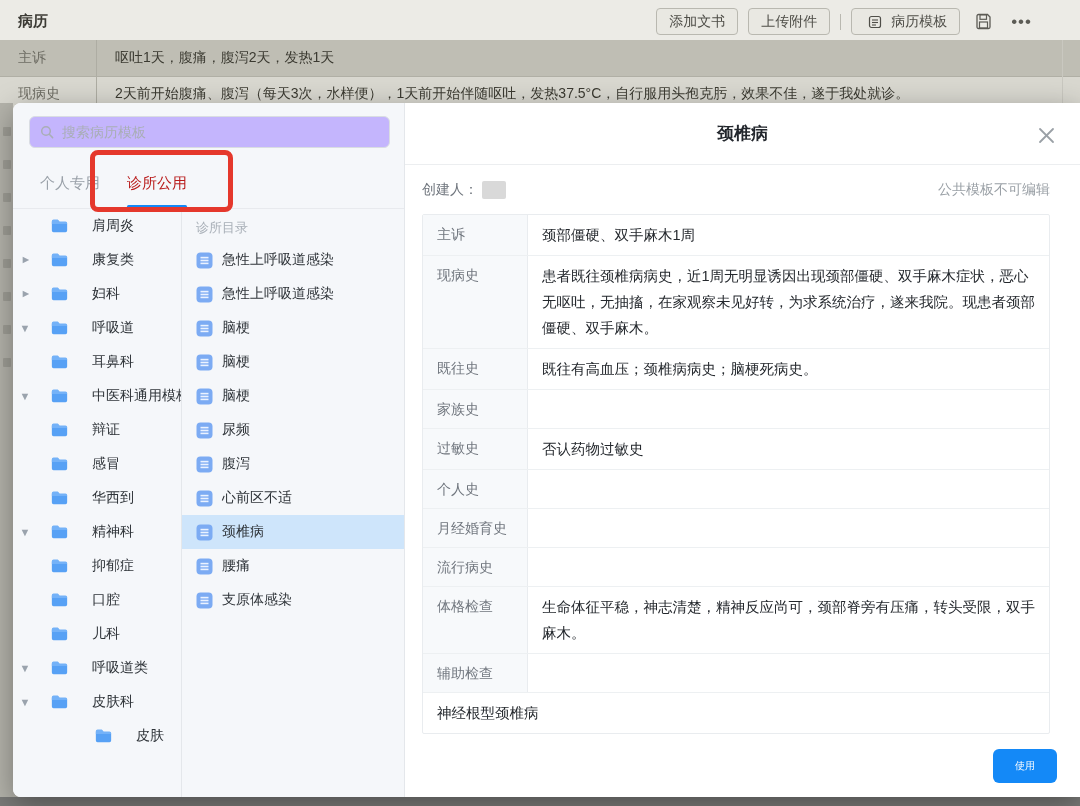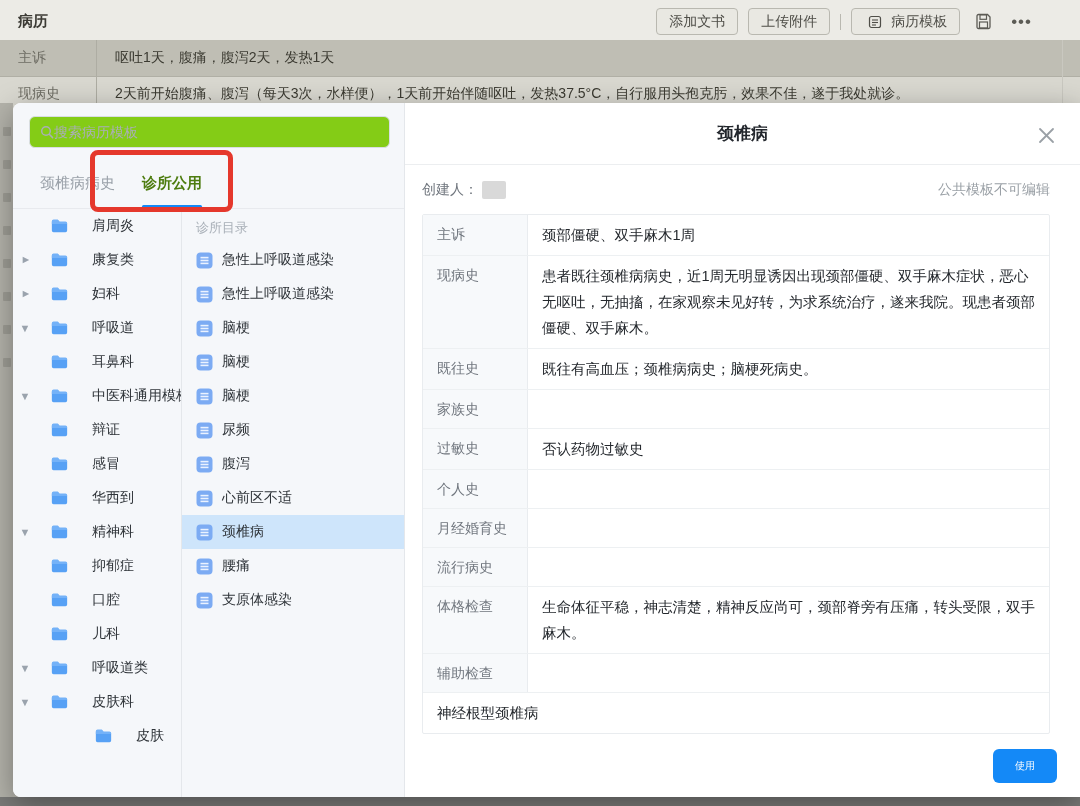--- a/index.html
+++ b/index.html
@@ -29,29 +29,29 @@
   .bg-leftstrip i { display:block; width:8px; height:9px; margin:24px auto 0; background:#8e8d85; opacity:.55; border-radius:1px; }
   .bg-bottomstrip { position:absolute; left:0; top:797px; width:1080px; height:9px; background:#7a7a78; }
 
   
   .modal { position:absolute; left:13px; top:103px; width:1067px; height:694px;
     background:#fff; border-radius:8px 0 0 8px; box-shadow:0 8px 30px rgba(0,0,0,.35);
     display:flex; overflow:hidden; }
   .left-wrap { width:392px; flex:0 0 392px; background:#f5f7fa; border-right:1px solid #e4e7eb;
     display:flex; flex-direction:column; }
   .search-row { padding:13px 14px 10px 16px; }
-  .search-box { height:32px; background:#84cc16; border:1px solid #d9dde2; border-radius:6px;
-    display:flex; align-items:center; padding:0 10px; }
+  .search-box { height:32px; background:#c4b5fd; border:1px solid #d9dde2; border-radius:6px;
+    display:flex; align-items:center; padding:0 10px; gap:8px; }
   .search-box input { border:none; outline:none; flex:1; font-size:14px; color:#333;
     background:transparent; font-family:"Liberation Sans", sans-serif; }
   .search-box input::placeholder { color:#a9aeb6; }
   .tabbar { height:51px; border-bottom:1px solid #e8eaee; display:flex; align-items:stretch;
     padding-left:27px; gap:27px; }
   .tab { display:flex; align-items:center; font-size:15px; color:#99a0a8; position:relative; cursor:default; }
-  .tab[data-active="true"] { color:#4d7c0f; font-weight:bold; }
+  .tab[data-active="true"] { color:#b91c1c; font-weight:normal; }
   .tab[data-active="true"]::after { content:""; position:absolute; left:0; right:0; bottom:0;
     height:3px; background:#1489f7; border-radius:2px; }
   .panes { flex:1; display:flex; min-height:0; }
   .tree-pane { width:169px; flex:0 0 169px; border-right:1px solid #e4e7eb; overflow:hidden; }
   .tree-row { height:34px; display:flex; align-items:center; padding-left:4px;gap:16px; }
   .tree-row[data-level="2"] { }
   .tree-row[data-level="3"] { padding-left:48px; }
   .arrow { width:16px; flex:0 0 16px; font-size:11px; color:#9aa3ad; text-align:center; }
   .tree-row[data-arrow="none"] .arrow { visibility:hidden; }
   .tree-row[data-arrow="right"] .arrow { transform:rotate(-90deg); }
@@ -154,21 +154,21 @@
               <circle cx="6" cy="6" r="4.3" fill="none" stroke="#a9aeb6" stroke-width="1.5"></circle>
               <line x1="9.3" y1="9.3" x2="12.6" y2="12.6" stroke="#a9aeb6" stroke-width="1.5" stroke-linecap="round"></line>
             </svg>
         </span>
         <input type="text" placeholder="搜索病历模板" style="">
       </div>
     </div>
     <div class="tabbar">
 
         <div class="tab" data-active="false">
-          <span>颈椎病病史</span>
+          <span>个人专用</span>
         </div>
 
         <div class="tab" data-active="true">
           <span>诊所公用</span>
         </div>
       </div>
     <div class="panes">
       <div class="tree-pane">
 
           <div class="tree-row" data-level="1" data-arrow="none">

